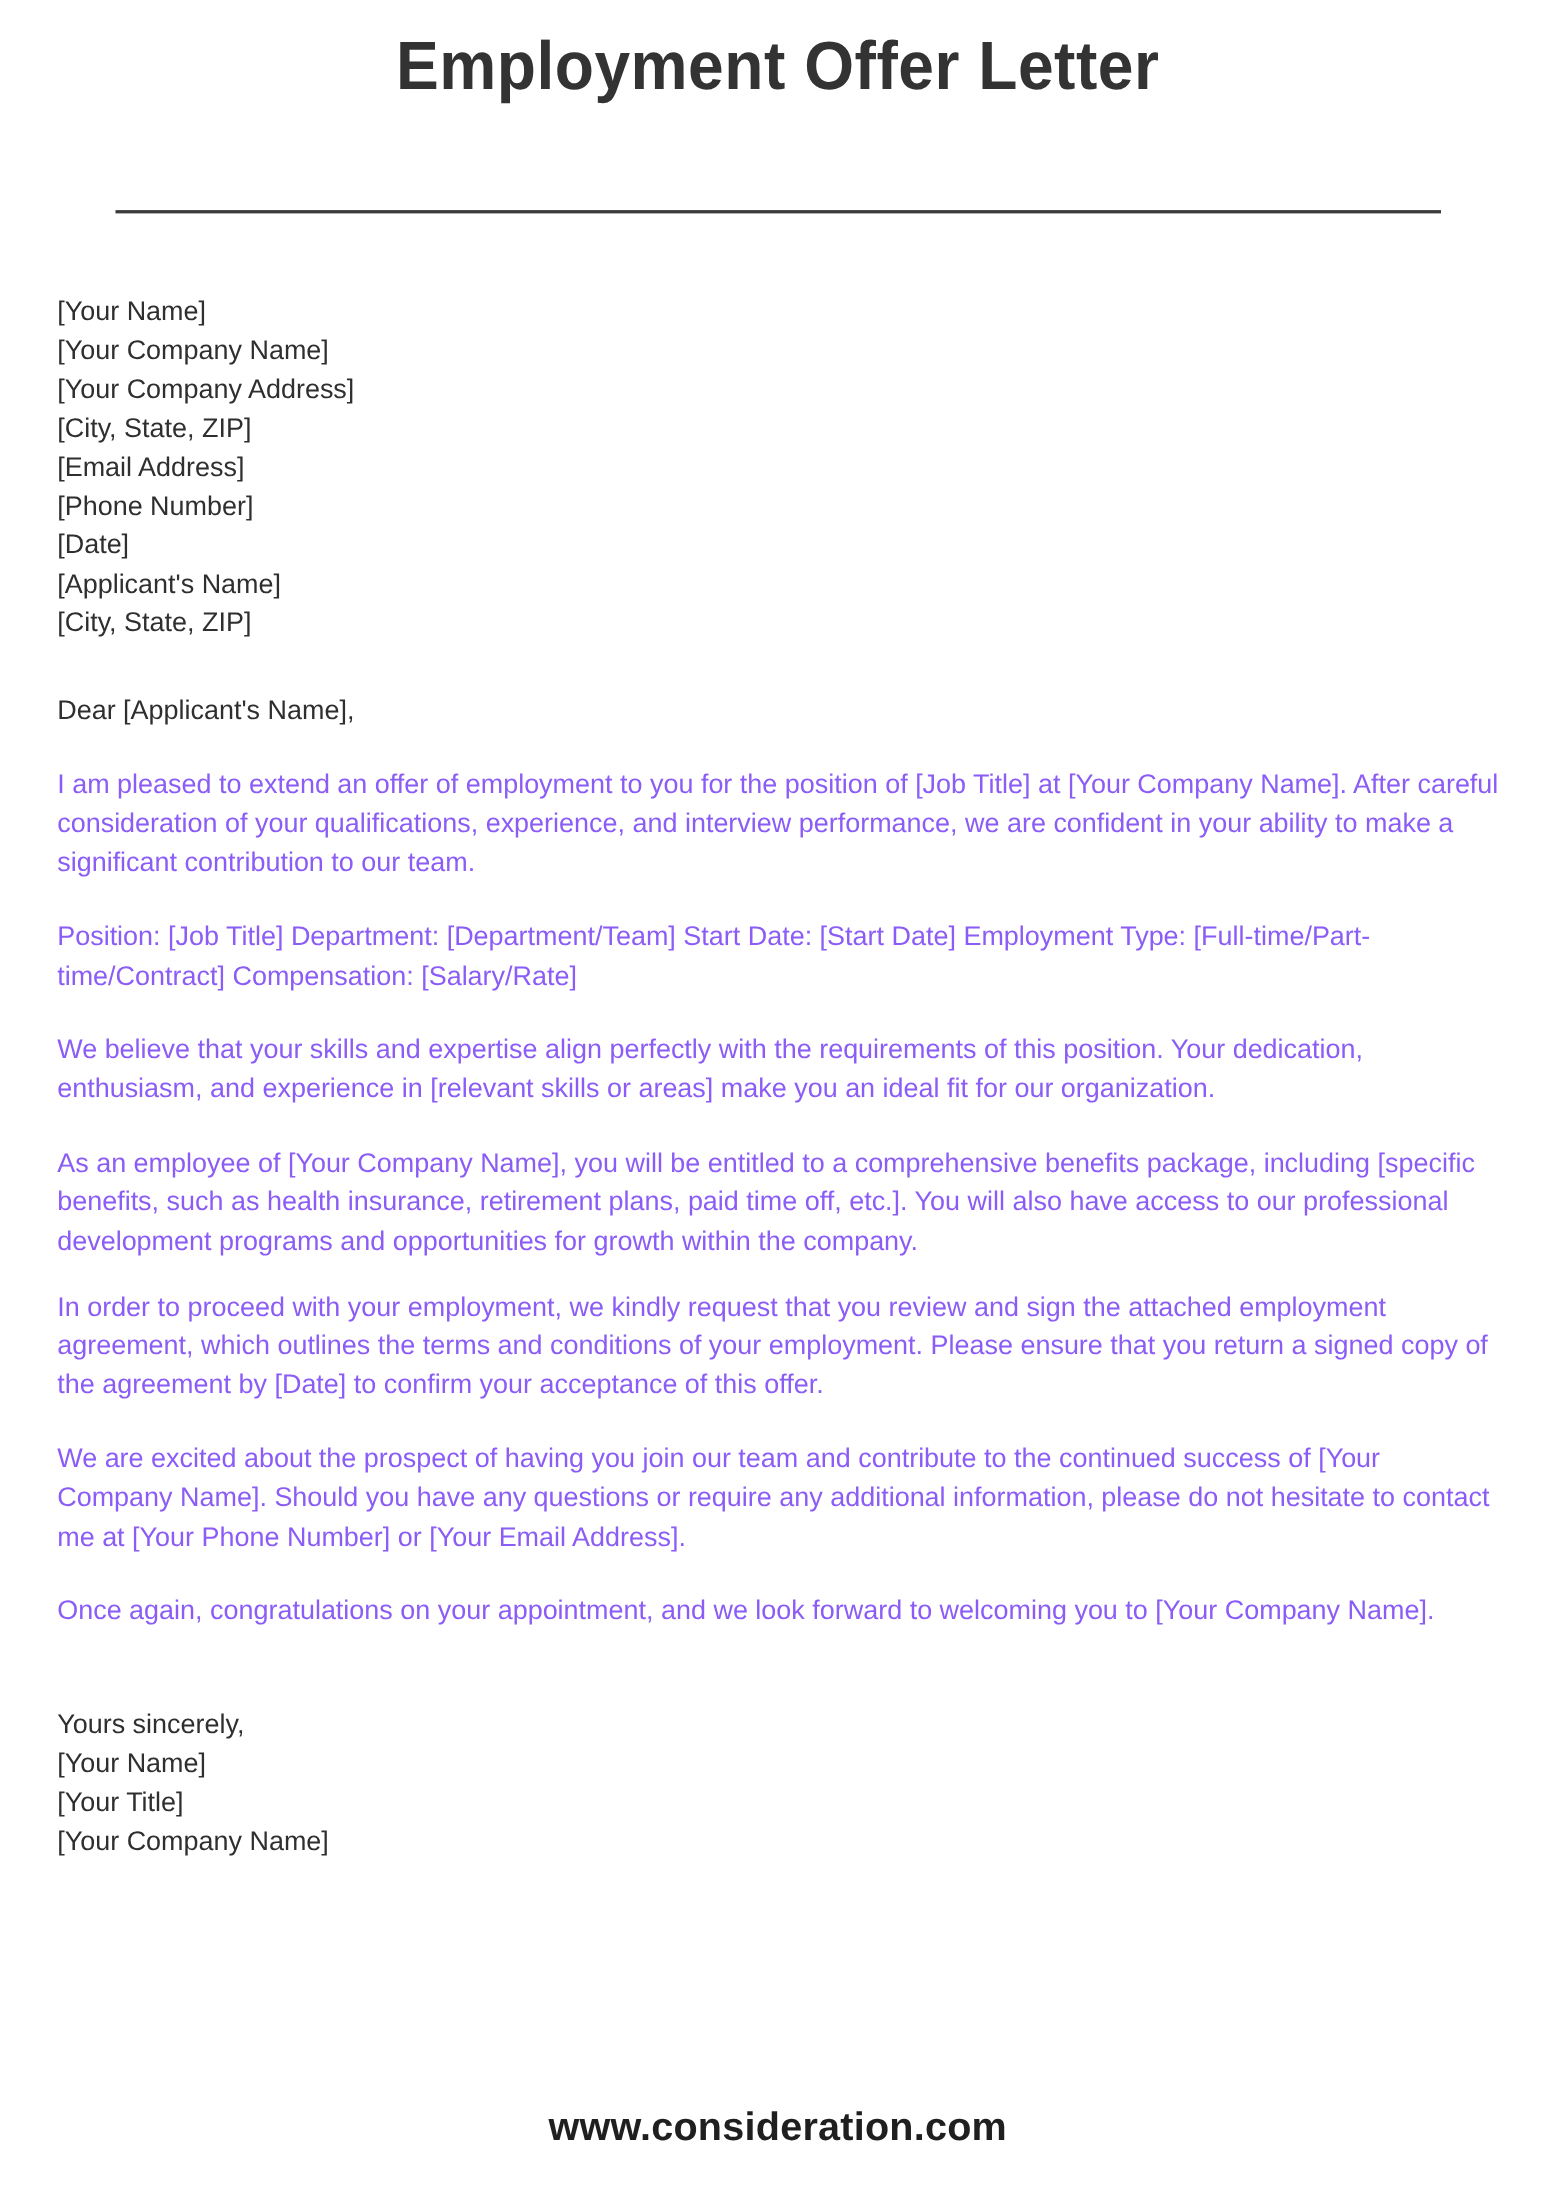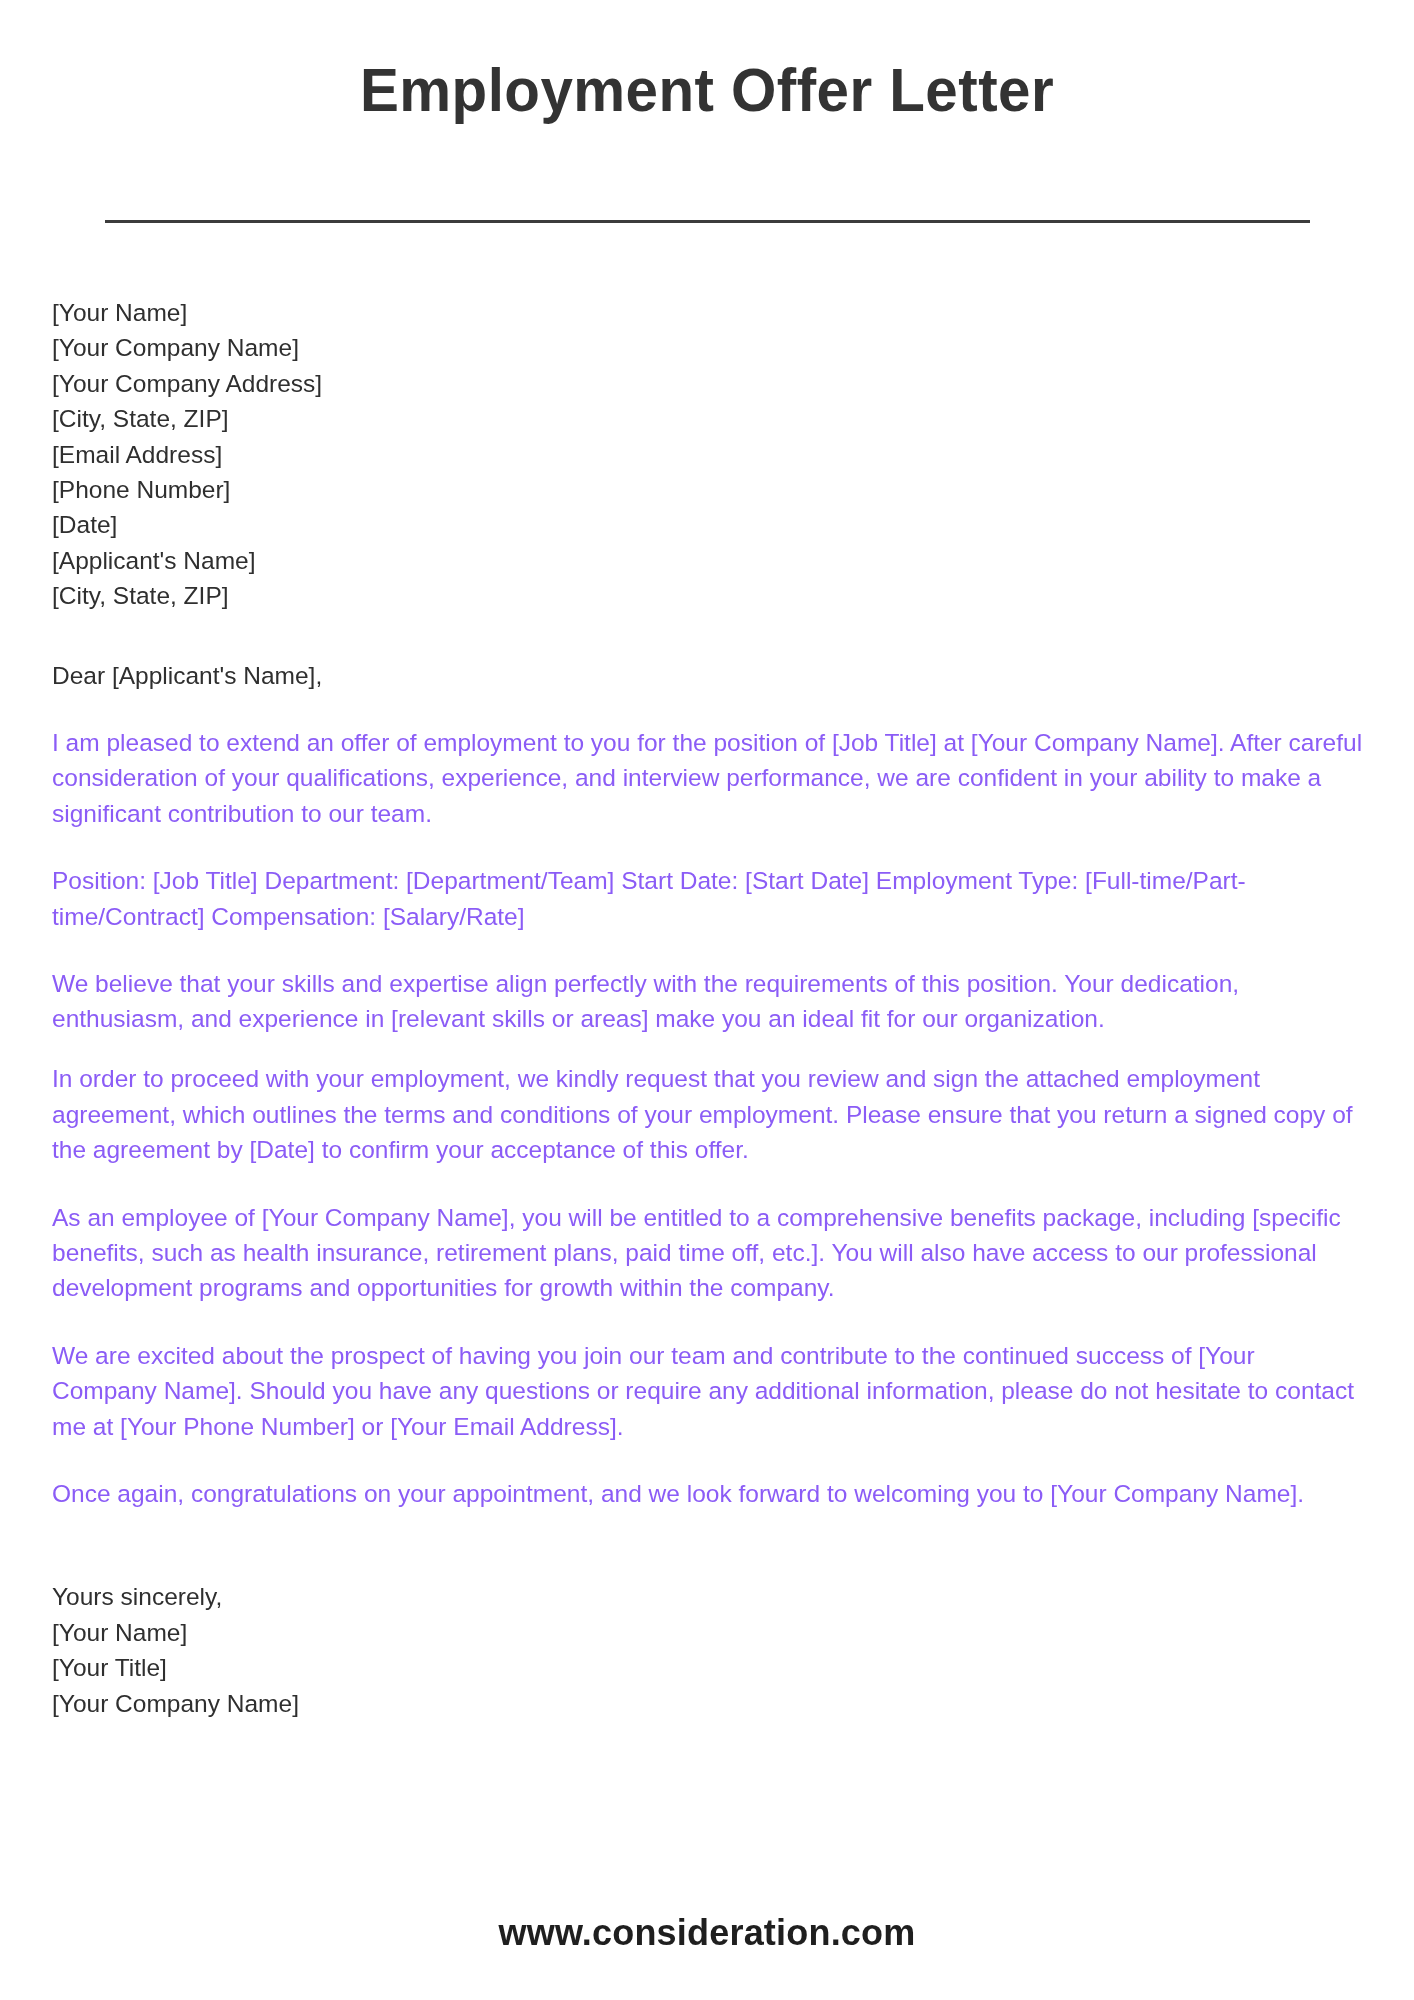--- a/index.html
+++ b/index.html
@@ -16,21 +16,20 @@
     width: 1414px;
     height: 2000px;
     margin: 0 auto;
     background: #ffffff;
     overflow: hidden;
     box-sizing: border-box;
   }
   .doc-header {
     padding-top: 28px;
     text-align: center;
-    margin-top: 29px;
   }
   .doc-title {
     font-family: "Liberation Sans Narrow", "Liberation Sans", sans-serif;
     font-weight: bold;
     font-size: 62px;
     letter-spacing: 0.5px;
     color: #333333;
     line-height: 1.08;
     margin: 0;
     transform: scaleX(0.94);
@@ -117,22 +116,22 @@
       <div class="addr-line">[Date]</div>
       <div class="addr-line">[Applicant's Name]</div>
       <div class="addr-line">[City, State, ZIP]</div>
     </div>
 
     <div class="salutation">Dear [Applicant's Name],</div>
 
     <p class="para">I am pleased to extend an offer of employment to you for the position of [Job Title] at [Your Company Name]. After careful consideration of your qualifications, experience, and interview performance, we are confident in your ability to make a significant contribution to our team.</p>
     <p class="para">Position: [Job Title] Department: [Department/Team] Start Date: [Start Date] Employment Type: [Full-time/Part-time/Contract] Compensation: [Salary/Rate]</p>
     <p class="para">We believe that your skills and expertise align perfectly with the requirements of this position. Your dedication, enthusiasm, and experience in [relevant skills or areas] make you an ideal fit for our organization.</p>
+    <p class="para">As an employee of [Your Company Name], you will be entitled to a comprehensive benefits package, including [specific benefits, such as health insurance, retirement plans, paid time off, etc.]. You will also have access to our professional development programs and opportunities for growth within the company.</p>
     <p class="para tight">In order to proceed with your employment, we kindly request that you review and sign the attached employment agreement, which outlines the terms and conditions of your employment. Please ensure that you return a signed copy of the agreement by [Date] to confirm your acceptance of this offer.</p>
-    <p class="para">As an employee of [Your Company Name], you will be entitled to a comprehensive benefits package, including [specific benefits, such as health insurance, retirement plans, paid time off, etc.]. You will also have access to our professional development programs and opportunities for growth within the company.</p>
     <p class="para">We are excited about the prospect of having you join our team and contribute to the continued success of [Your Company Name]. Should you have any questions or require any additional information, please do not hesitate to contact me at [Your Phone Number] or [Your Email Address].</p>
     <p class="para">Once again, congratulations on your appointment, and we look forward to welcoming you to [Your Company Name].</p>
 
     <div class="closing">
       <div class="closing-line">Yours sincerely,</div>
       <div class="closing-line">[Your Name]</div>
       <div class="closing-line">[Your Title]</div>
       <div class="closing-line">[Your Company Name]</div>
     </div>
 

